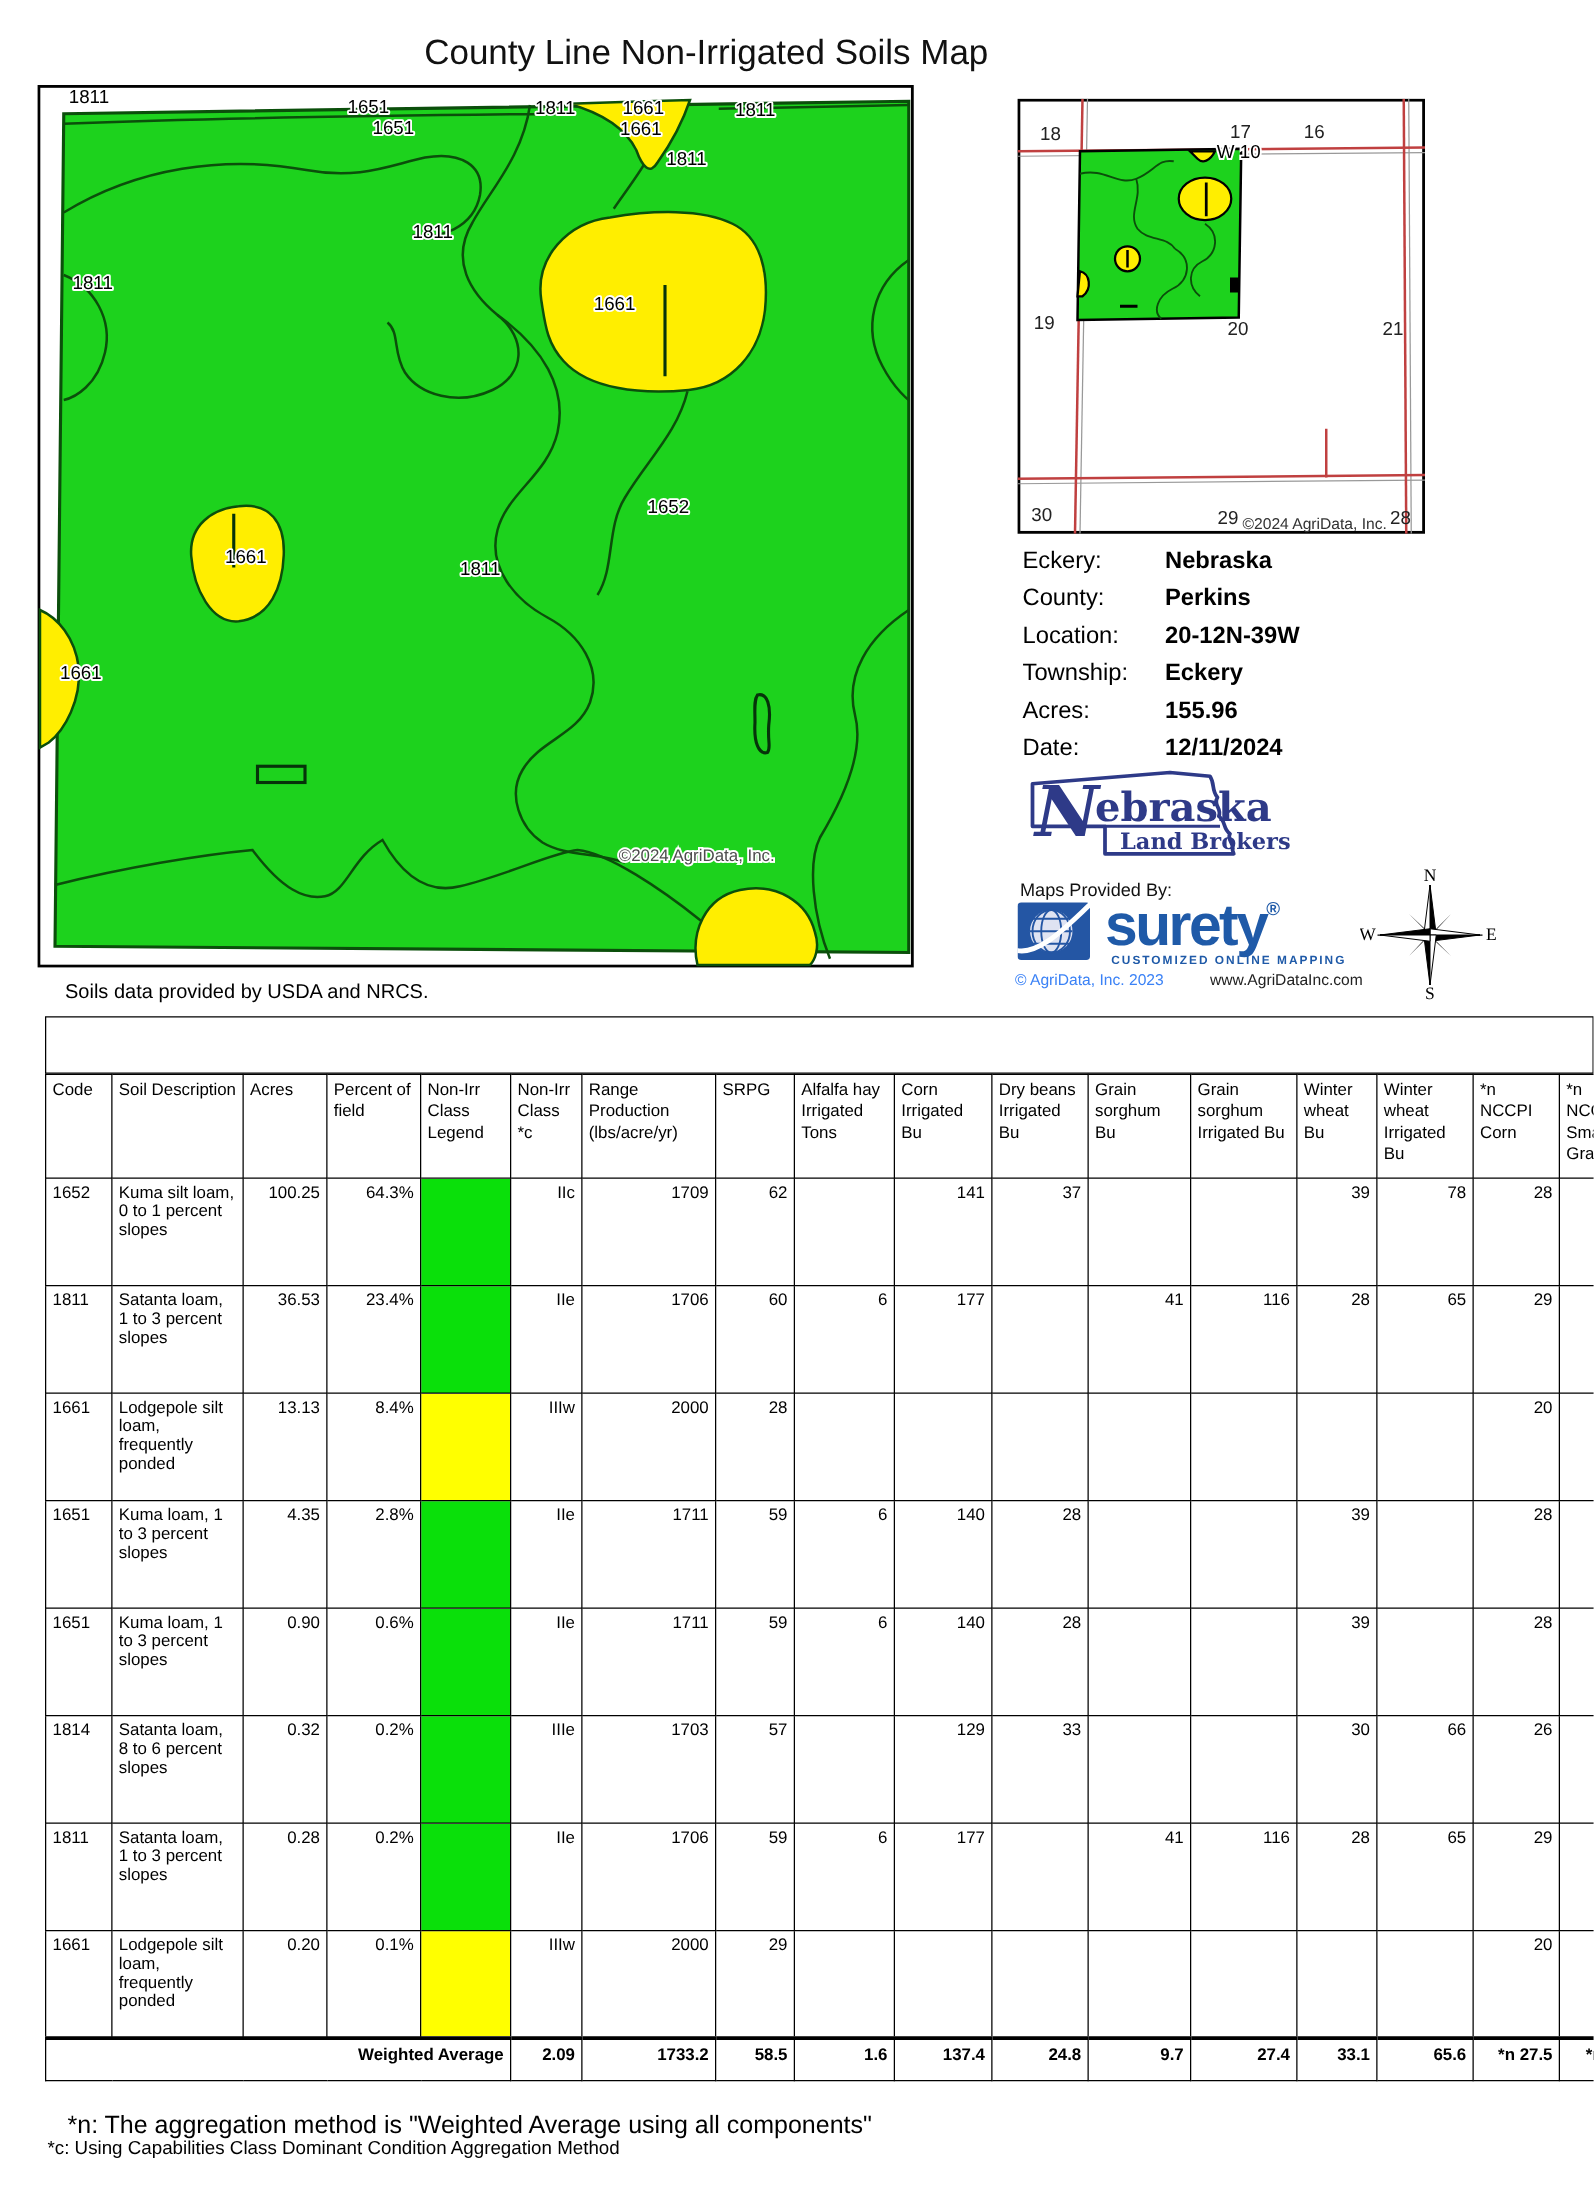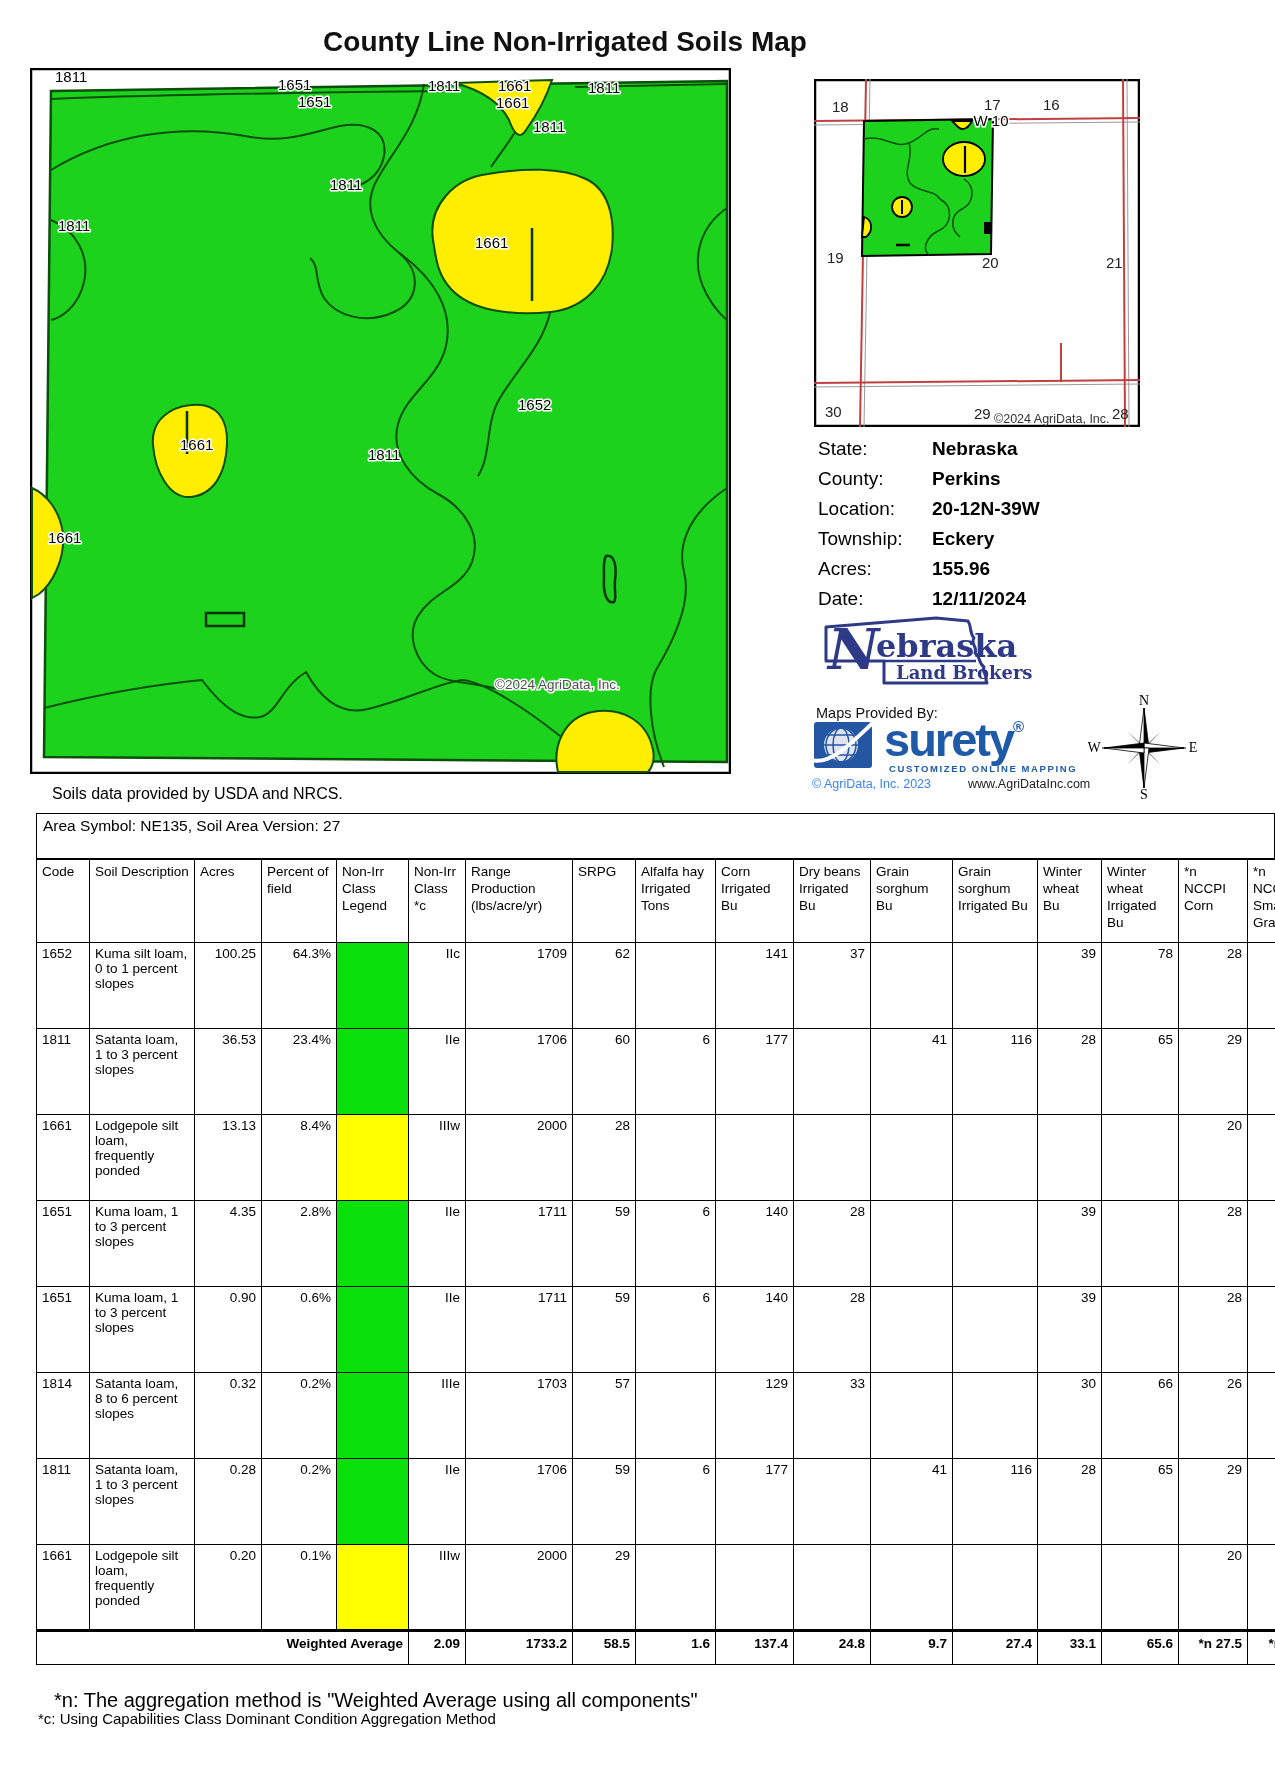--- a/index.html
+++ b/index.html
@@ -1,19 +1,19 @@
 <!DOCTYPE html>
 <html><head>
 <meta charset="utf-8">
 <style>
   html,body{margin:0;padding:0;background:#fff;}
   .page{position:relative;width:1275px;height:1766px;background:#fff;overflow:hidden;
         font-family:"Liberation Sans",sans-serif;color:#000;}
   .abs{position:absolute;}
-  .page-title{left:0;top:26px;width:1130px;text-align:center;font-size:28px;font-weight:700;color:#111;}
+  .page-title{left:0;top:26px;width:1130px;text-align:center;font-size:28px;font-weight:400;color:#111;}
 
   
   .main-map{left:30px;top:68px;width:701px;height:706px;}
   text.soil-lbl{font-family:"Liberation Sans",sans-serif;font-size:15px;fill:#000;
                 stroke:#fff;stroke-width:3;paint-order:stroke;stroke-linejoin:round;}
   text.map-credit{font-family:"Liberation Sans",sans-serif;font-size:13.5px;fill:#4d4d4d;
                 stroke:#fff;stroke-width:3;paint-order:stroke;}
   
   .section-map{left:814px;top:79px;width:326px;height:348px;}
   text.sec-num{font-family:"Liberation Sans",sans-serif;font-size:15px;fill:#222;}
@@ -161,21 +161,21 @@
         <text class="sec-num" x="292" y="189">21</text>
         <text class="sec-num" x="11" y="338">30</text>
         <text class="sec-num" x="160" y="340">29</text>
         <text class="sec-num" x="298" y="340">28</text>
       </g>
     <text class="road-lbl" x="177" y="47">W 10</text>
     <text class="sec-credit" x="180" y="344">©2024 AgriData, Inc.</text>
   </svg>
 
   <div id="info-rows">
-      <div class="info-row" style="top: 438px;"><span class="lab">State:</span><span class="val">Nebraska</span></div>
+      <div class="info-row" style="top: 438px;"><span class="lab">Eckery:</span><span class="val">Nebraska</span></div>
       <div class="info-row" style="top: 468px;"><span class="lab">County:</span><span class="val">Perkins</span></div>
       <div class="info-row" style="top: 498px;"><span class="lab">Location:</span><span class="val">20-12N-39W</span></div>
       <div class="info-row" style="top: 528px;"><span class="lab">Township:</span><span class="val">Eckery</span></div>
       <div class="info-row" style="top: 558px;"><span class="lab">Acres:</span><span class="val">155.96</span></div>
       <div class="info-row" style="top: 588px;"><span class="lab">Date:</span><span class="val">12/11/2024</span></div>
     </div>
 
   <svg class="abs" style="left:818px;top:613px;" width="214" height="88" viewBox="0 0 214 88">
     <path d="M8,14 L118,5 L150,8 C154,14 151,19 156,25 C152,31 160,34 157,40 C163,44 160,50 166,54 C163,59 170,62 168,67 L169,70 L66,70 L66,48 L8,48 Z" fill="#fff" stroke="#2e3a88" stroke-width="3" stroke-linejoin="round"></path>
     <line x1="66" y1="48" x2="158" y2="48" stroke="#2e3a88" stroke-width="2.5"></line>
@@ -224,21 +224,20 @@
         <path d="M16,54 L56,54 L56,59 Z" fill="#fff"></path>
     </g>
     <text class="compass-letter" x="56" y="11">N</text>
     <text class="compass-letter" x="56" y="105">S</text>
     <text class="compass-letter" x="6" y="58">W</text>
     <text class="compass-letter" x="105" y="58">E</text>
   </svg>
 
   <div class="abs soils-note">Soils data provided by USDA and NRCS.</div>
   <div class="abs area-box">
-    <div>Area Symbol: NE135, Soil Area Version: 27</div>
   </div>
 
   <table class="soil">
     <colgroup>
       <col style="width:53px">
         <col style="width:105px">
         <col style="width:67px">
         <col style="width:75px">
       <col style="width:72px">
         <col style="width:57px">

